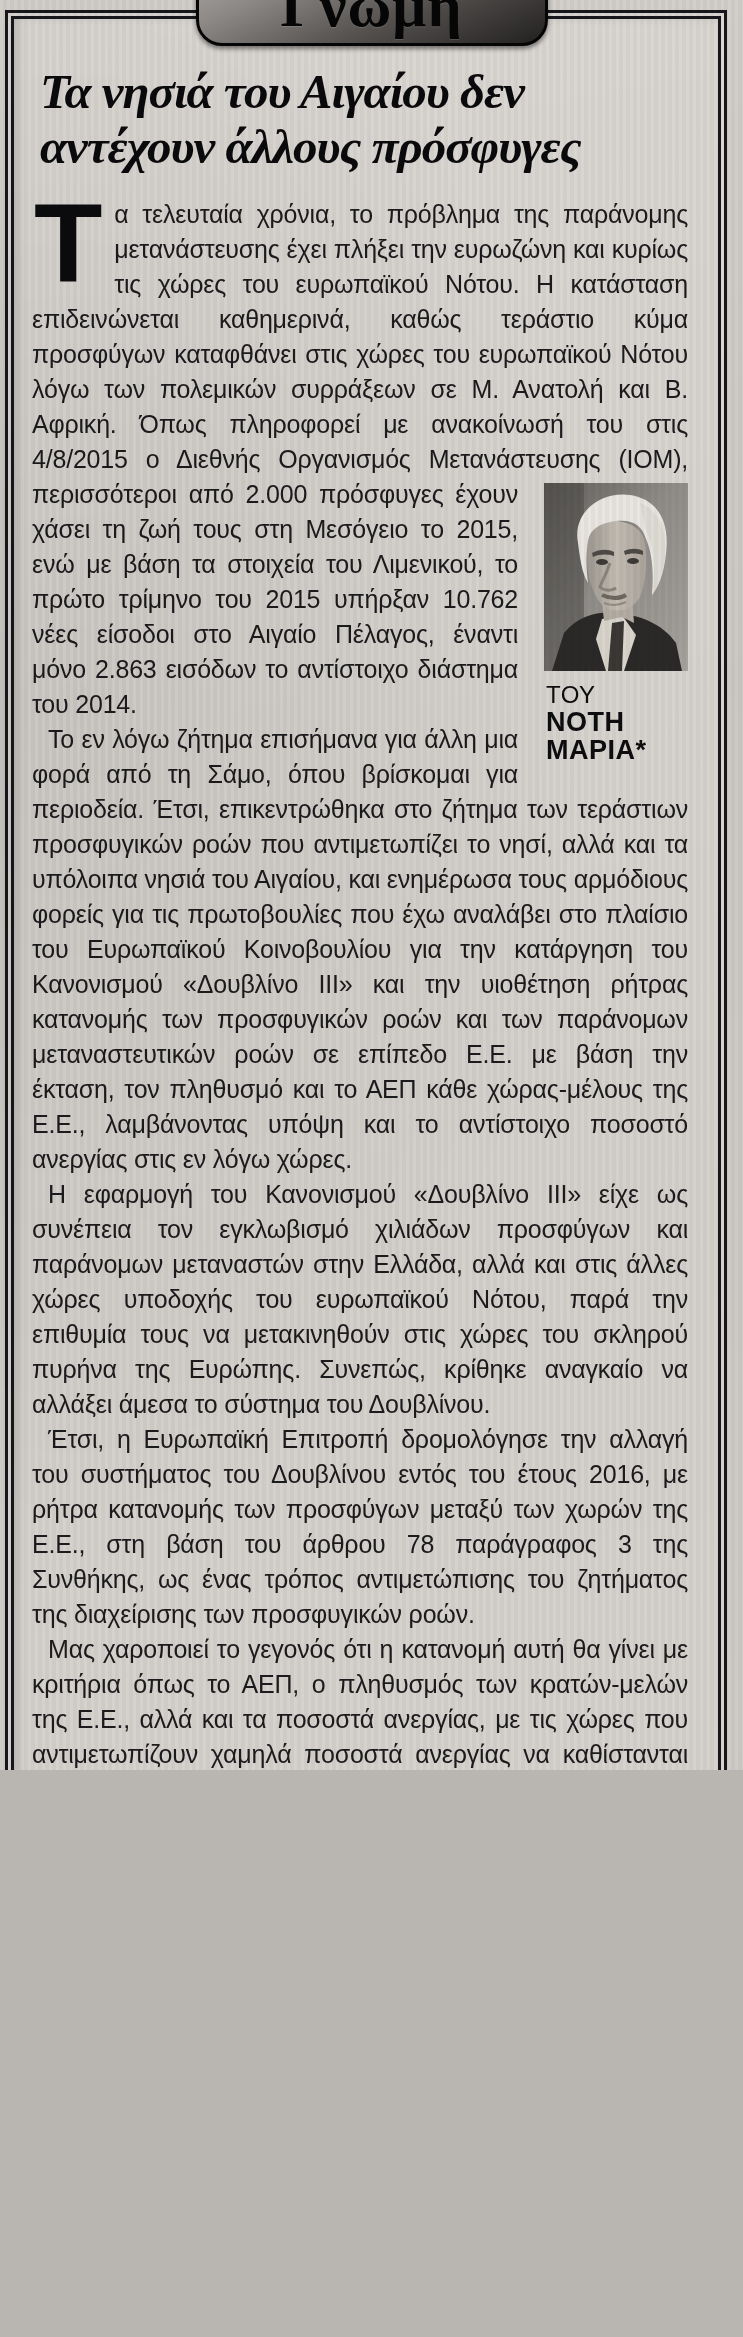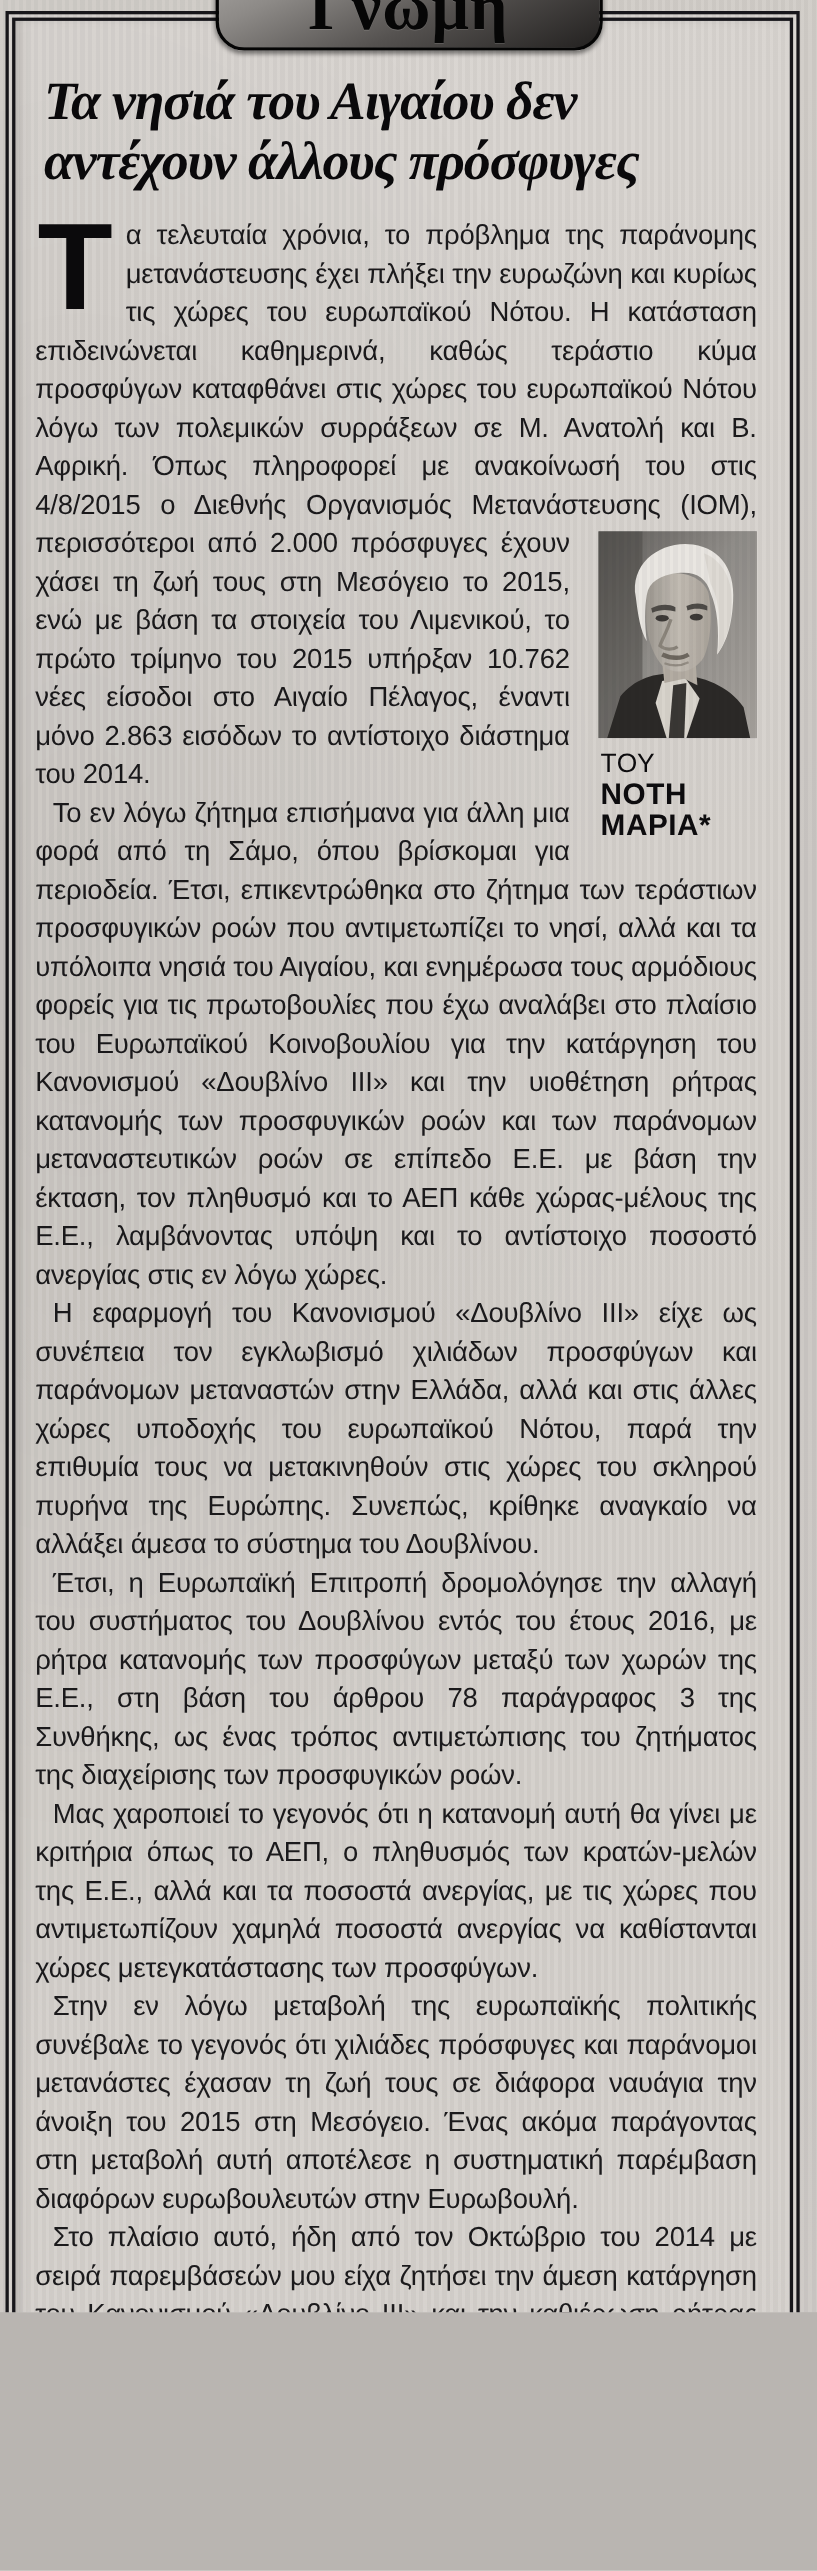--- a/index.html
+++ b/index.html
@@ -3,21 +3,21 @@
 <meta charset="utf-8">
 <style>
   html,body{margin:0;padding:0;}
   body{
     width:743px;height:2337px;
     background:#b9b5b1;
     font-family:"Liberation Sans", sans-serif;
   }
   .page{
     position:relative;
-    width:743px;height:2102px;
+    width:743px;height:1770px;
     overflow:hidden;
     background:linear-gradient(175deg,#d3cfca 0%,#ccc8c4 40%,#cfcbc7 100%);
   }
   
   .page::after{
     content:"";position:absolute;inset:0;pointer-events:none;
     background:
       repeating-linear-gradient(90deg, rgba(255,255,255,.05) 0 3px, rgba(0,0,0,.03) 3px 7px),
       radial-gradient(ellipse at 10% 40%, rgba(0,0,0,.06), transparent 55%);
     mix-blend-mode:multiply;

